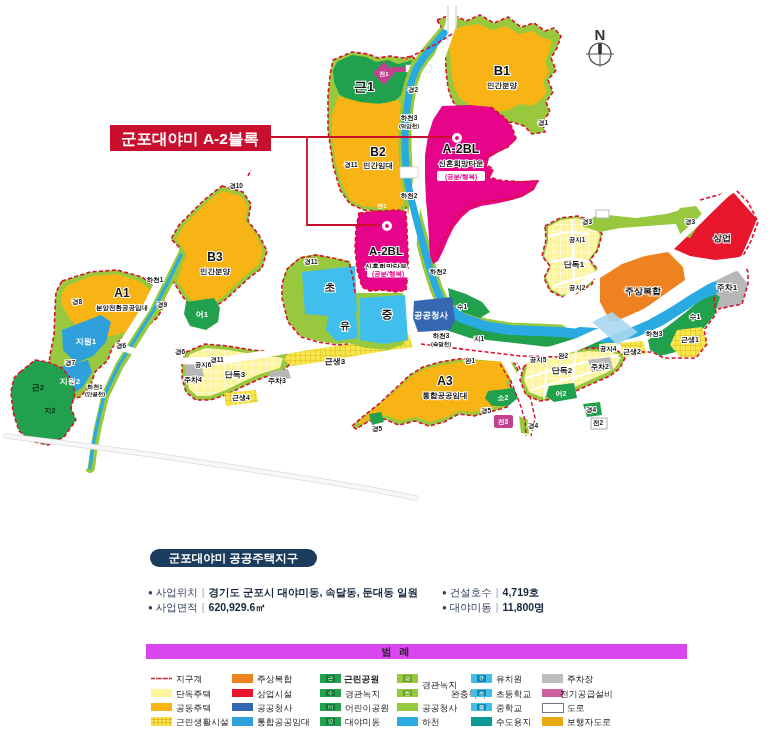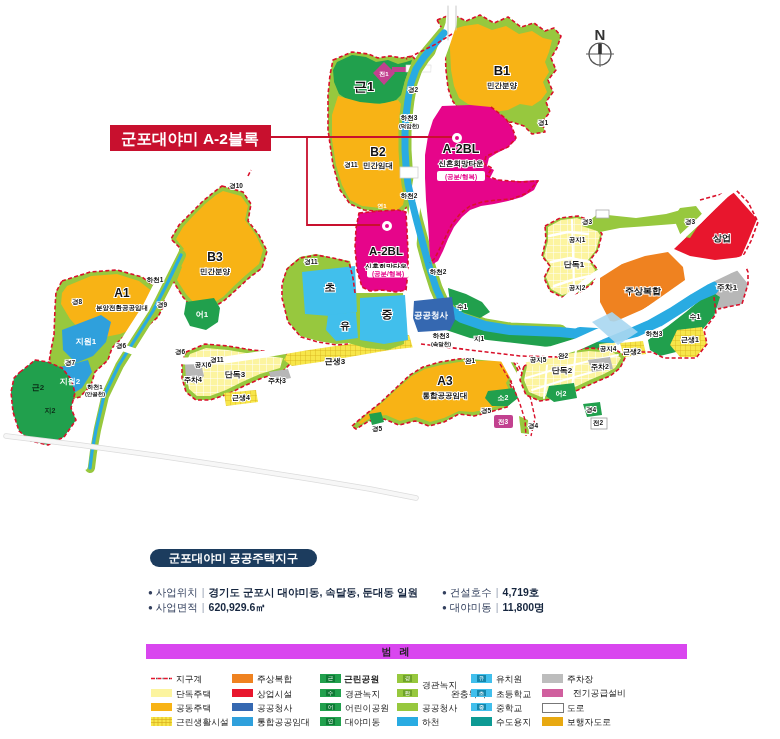--- a/index.html
+++ b/index.html
@@ -293,21 +293,21 @@
 <div class="abs lgtxt" style="left:443px;top:689.5px;margin-left:8px;">완충녹지</div>
 <div class="abs" style="left:471px;top:688.5px;width:21px;height:9px;">
       <div style="position:absolute;width:21px;height:8.5px;background:#41BFEC;">
         <div style="position:absolute;left:6px;top:1px;width:9px;height:6.5px;background:#1587AC;color:#fff;font-size:5.5px;line-height:6.5px;text-align:center;">초</div>
       </div>
     </div>
 <div class="abs lgtxt" style="left:496px;top:689.5px;">초등학교</div>
 <div class="abs" style="left:542px;top:688.5px;width:21px;height:9px;">
       <div style="position:absolute;width:21px;height:8.5px;background:#D05F9E;"></div>
     </div>
-<div class="abs lgtxt" style="left:573px;top:689.5px;font-family:Liberation Mono, monospace;">전기공급설비</div>
+<div class="abs lgtxt" style="left:560px;top:689.5px;">전기공급설비</div>
 <div class="abs" style="left:151px;top:702.8px;width:21px;height:9px;">
       <div style="position:absolute;width:21px;height:8.5px;background:#F8B315;"></div>
     </div>
 <div class="abs lgtxt" style="left:176px;top:703.8px;">공동주택</div>
 <div class="abs" style="left:232px;top:702.8px;width:21px;height:9px;">
       <div style="position:absolute;width:21px;height:8.5px;background:#3568B1;"></div>
     </div>
 <div class="abs lgtxt" style="left:257px;top:703.8px;">공공청사</div>
 <div class="abs" style="left:320px;top:702.8px;width:21px;height:9px;">
       <div style="position:absolute;width:21px;height:8.5px;background:#21A04D;">

